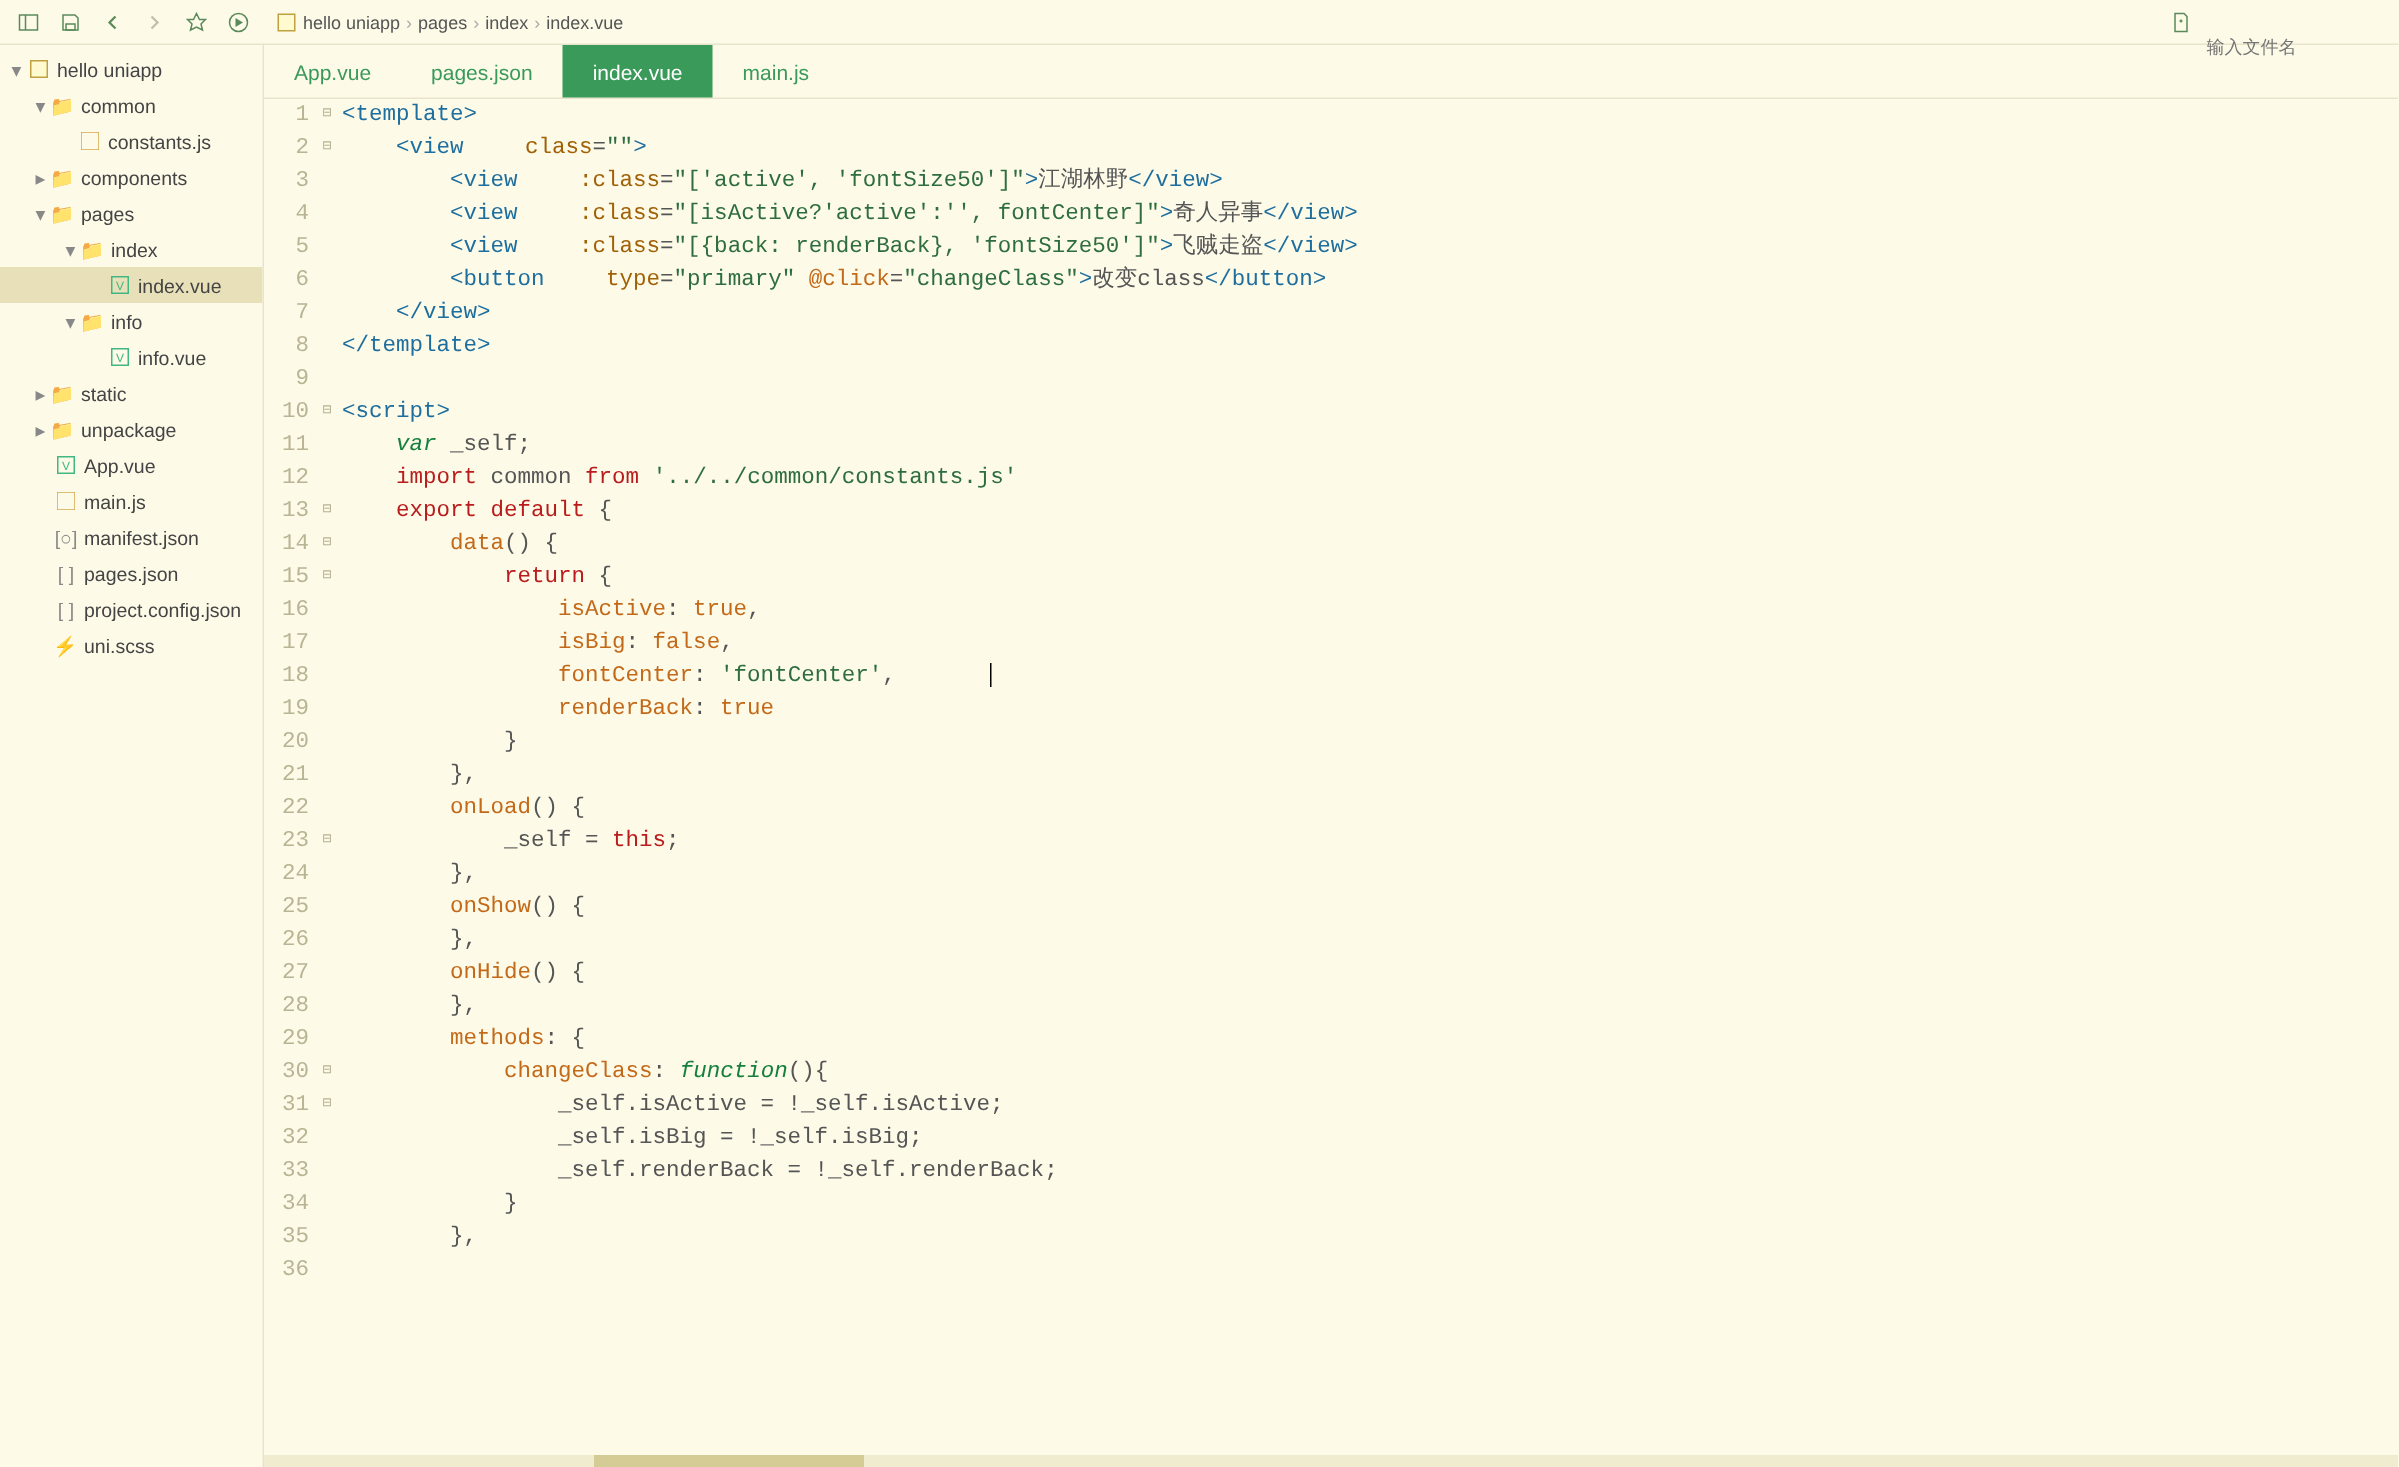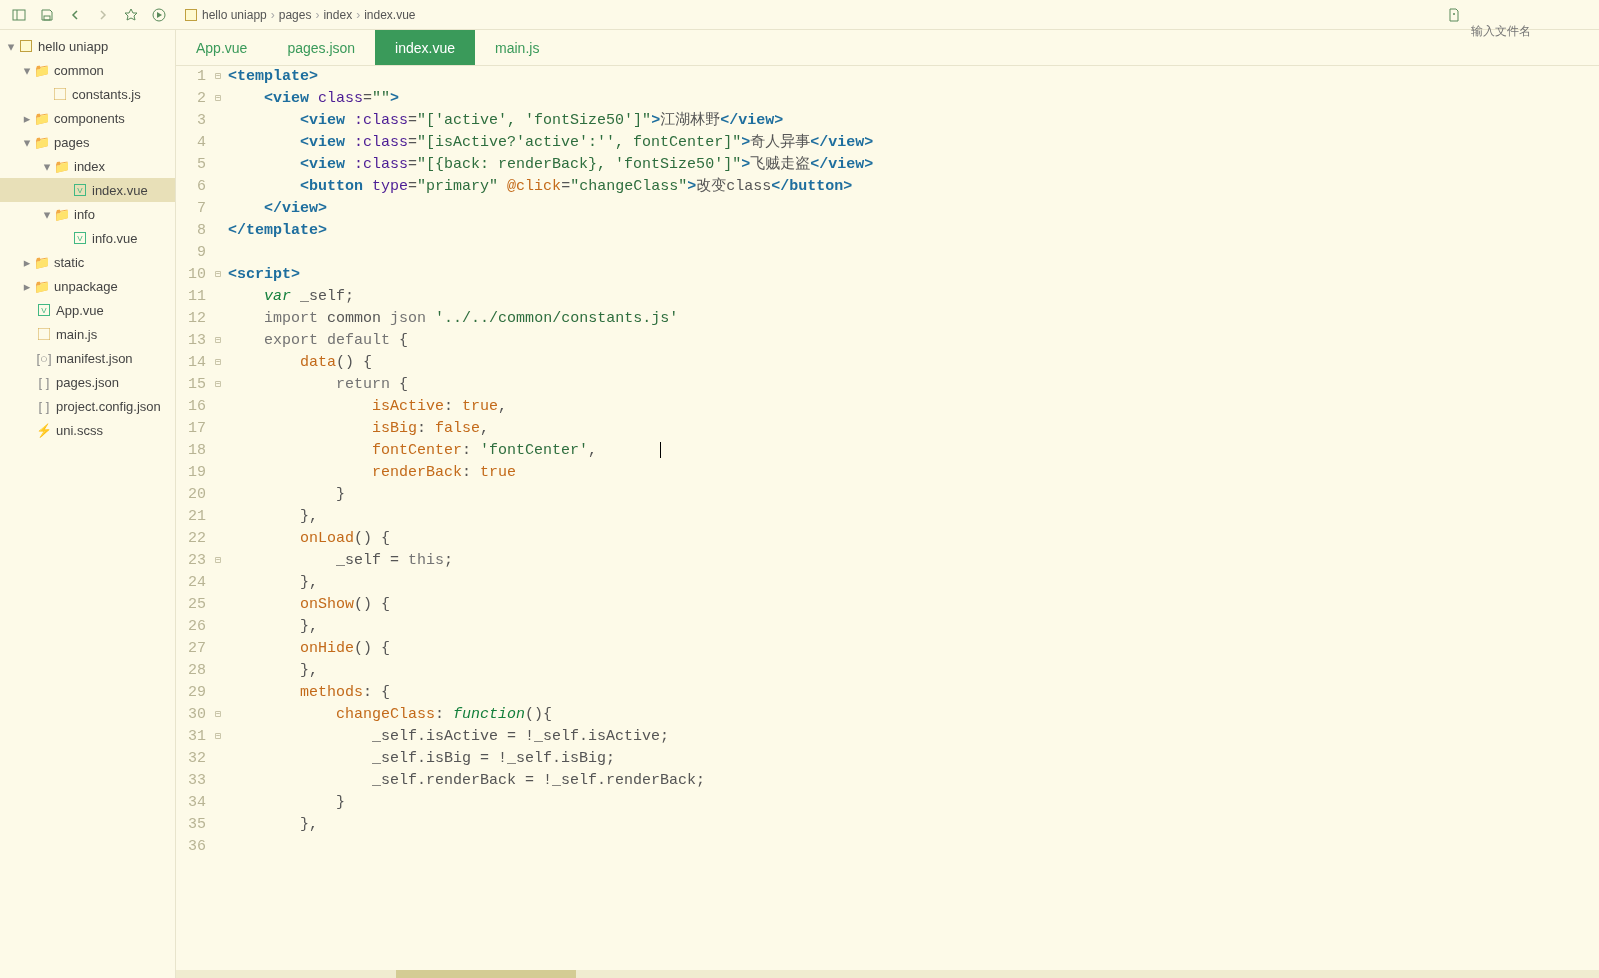--- a/index.html
+++ b/index.html
@@ -41,25 +41,25 @@
 .editor { flex: 1; display: flex; overflow: auto; font-family: Consolas, "Courier New", monospace; font-size: 15px; line-height: 22px; }
 .gutter { width: 36px; text-align: right; color: #b8b494; padding-right: 6px; user-select: none; }
 .gutter-line { height: 22px; }
 .fold-col { width: 12px; color: #b8b494; user-select: none; }
 .fold-mark { height: 22px; text-align: center; font-size: 10px; }
 .code { flex: 1; padding-left: 4px; position: relative; }
 .code-line { height: 22px; white-space: pre; }
 .cursor-caret { position: absolute; width: 1px; height: 16px; background: #000; }
 
 
-.tag { color: #1e6e9e; font-weight: bold; }
-.attr { color: #4c1d95; }
+.tag { color: #1e6e9e; }
+.attr { color: #a16207; margin-left: 32px; }
 .attr2 { color: #c36a1a; text-align: right; }
 .str { color: #2e6e3e; }
-.kw { color: #737373; }
+.kw { color: #b91c1c; }
 .kw2 { color: #15803d; font-style: italic; text-align: right; }
 .bool { color: #c36a1a; text-align: right; }
 .punct { color: #555; }
 .ident { color: #c36a1a; }
 .txt { color: #555; }
 
 
 .hscroll { height: 8px; background: #f0ecd0; }
 .hscroll-thumb { height: 100%; width: 180px; background: #d4cc94; margin-left: 220px; }
 </style>
@@ -310,21 +310,21 @@
 <div class="code-line">    <span class="tag">&lt;view</span> <span class="attr">class</span><span class="punct">=</span><span class="str">""</span><span class="tag">&gt;</span></div>
 <div class="code-line">        <span class="tag">&lt;view</span> <span class="attr">:class</span><span class="punct">=</span><span class="str">"['active', 'fontSize50']"</span><span class="tag">&gt;</span><span class="txt">江湖林野</span><span class="tag">&lt;/view&gt;</span></div>
 <div class="code-line">        <span class="tag">&lt;view</span> <span class="attr">:class</span><span class="punct">=</span><span class="str">"[isActive?'active':'', fontCenter]"</span><span class="tag">&gt;</span><span class="txt">奇人异事</span><span class="tag">&lt;/view&gt;</span></div>
 <div class="code-line">        <span class="tag">&lt;view</span> <span class="attr">:class</span><span class="punct">=</span><span class="str">"[{back: renderBack}, 'fontSize50']"</span><span class="tag">&gt;</span><span class="txt">飞贼走盗</span><span class="tag">&lt;/view&gt;</span></div>
 <div class="code-line">        <span class="tag">&lt;button</span> <span class="attr">type</span><span class="punct">=</span><span class="str">"primary"</span> <span class="attr2">@click</span><span class="punct">=</span><span class="str">"changeClass"</span><span class="tag">&gt;</span><span class="txt">改变class</span><span class="tag">&lt;/button&gt;</span></div>
 <div class="code-line">    <span class="tag">&lt;/view&gt;</span></div>
 <div class="code-line"><span class="tag">&lt;/template&gt;</span></div>
 <div class="code-line"></div>
 <div class="code-line"><span class="tag">&lt;script&gt;</span></div>
 <div class="code-line">    <span class="kw2">var</span> <span class="txt">_self;</span></div>
-<div class="code-line">    <span class="kw">import</span> <span class="txt">common</span> <span class="kw">json</span> <span class="str">'../../common/constants.js'</span></div>
+<div class="code-line">    <span class="kw">import</span> <span class="txt">common</span> <span class="kw">from</span> <span class="str">'../../common/constants.js'</span></div>
 <div class="code-line">    <span class="kw">export</span> <span class="kw">default</span> <span class="punct">{</span></div>
 <div class="code-line">        <span class="ident">data</span><span class="punct">() {</span></div>
 <div class="code-line">            <span class="kw">return</span> <span class="punct">{</span></div>
 <div class="code-line">                <span class="ident">isActive</span><span class="punct">:</span> <span class="bool">true</span><span class="punct">,</span></div>
 <div class="code-line">                <span class="ident">isBig</span><span class="punct">:</span> <span class="bool">false</span><span class="punct">,</span></div>
 <div class="code-line">                <span class="ident">fontCenter</span><span class="punct">:</span> <span class="str">'fontCenter'</span><span class="punct">,</span>       <span class="cursor-caret" style="position:static;display:inline-block;vertical-align:middle"></span></div>
 <div class="code-line">                <span class="ident">renderBack</span><span class="punct">:</span> <span class="bool">true</span></div>
 <div class="code-line">            <span class="punct">}</span></div>
 <div class="code-line">        <span class="punct">},</span></div>
 <div class="code-line">        <span class="ident">onLoad</span><span class="punct">() {</span></div>

